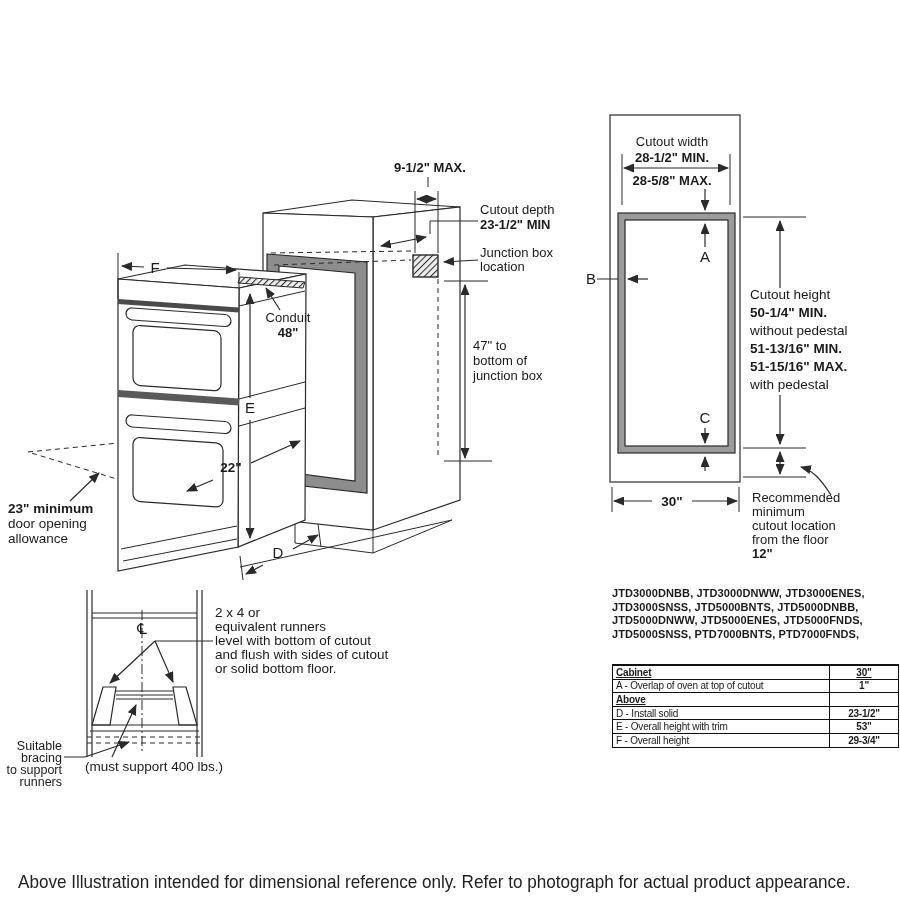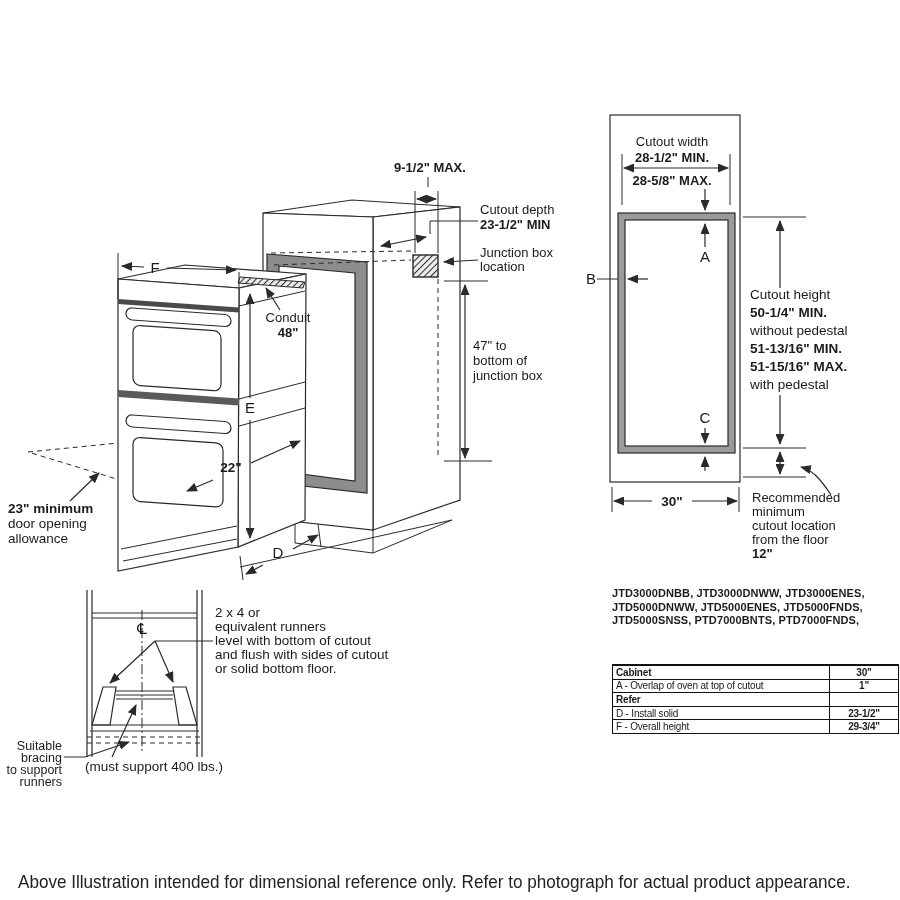--- a/index.html
+++ b/index.html
@@ -17,21 +17,21 @@
   .fw{fill:#ffffff;stroke:#2a2a2a;stroke-width:1.2;}
   .dash{stroke:#2a2a2a;stroke-width:1;fill:none;stroke-dasharray:5 4;}
   .dashdot{stroke:#2a2a2a;stroke-width:1;fill:none;stroke-dasharray:10 3 2 3;}
   .models{position:absolute;left:612px;top:587px;font-weight:bold;font-size:11px;
           line-height:13.7px;letter-spacing:0.1px;white-space:nowrap;}
   table.spec{position:absolute;left:612px;top:664px;width:287px;border-collapse:collapse;
              table-layout:fixed;border-top:2px solid #111;}
   table.spec td{border:1px solid #111;padding:0 3px;height:12.6px;font-size:10px;
                 letter-spacing:-0.2px;white-space:nowrap;overflow:hidden;}
   table.spec td.val{width:62px;text-align:center;font-weight:bold;}
-  table.spec tr.hdr td{font-weight:bold;}
+  table.spec tr.hdr td{font-weight:bold;text-decoration:underline;}
   .caption{position:absolute;left:18px;top:871px;font-size:19px;color:#222;
            white-space:nowrap;transform:scaleX(0.9);transform-origin:0 50%;}
 </style>
 </head>
 <body>
 
 <div class="page">
 
 <svg width="900" height="868" viewBox="0 0 900 868">
   <defs>
@@ -250,43 +250,48 @@
       <path class="thin" d="M64,757 L85,757"></path>
       <path class="ln" d="M85,757 L129,742" marker-end="url(#ah)"></path>
       <path class="ln" d="M112,757 L136,705" marker-end="url(#ah)"></path>
       <text class="t14" x="85" y="771">(must support 400 lbs.)</text>
     </g>
   </g>
 </svg>
 
 <div class="models">
   <div>JTD3000DNBB, JTD3000DNWW, JTD3000ENES,</div>
+  <div>JTD3000SNSS, JTD5000BNTS, JTD5000DNBB,</div>
   <div>JTD5000DNWW, JTD5000ENES, JTD5000FNDS,</div>
   <div>JTD5000SNSS, PTD7000BNTS, PTD7000FNDS,</div>
 </div>
 
 <table class="spec">
   <tbody>
         <tr class="hdr">
           <td>Cabinet</td>
           <td class="val">30"</td>
         </tr>
   <tr>
           <td>A - Overlap of oven at top of cutout</td>
           <td class="val">1"</td>
         </tr>
   <tr class="hdr">
-          <td>Refer</td>
+          <td>Above</td>
           <td class="val"></td>
         </tr>
   <tr>
           <td>D - Install solid</td>
           <td class="val">23-1/2"</td>
         </tr>
   <tr>
+          <td>E - Overall height with trim</td>
+          <td class="val">53"</td>
+        </tr>
+  <tr>
           <td>F - Overall height</td>
           <td class="val">29-3/4"</td>
         </tr>
 </tbody>
     </table>
 
 <div class="caption">Above Illustration intended for dimensional reference only. Refer to photograph for actual product appearance.</div>
 
 </div>
 

